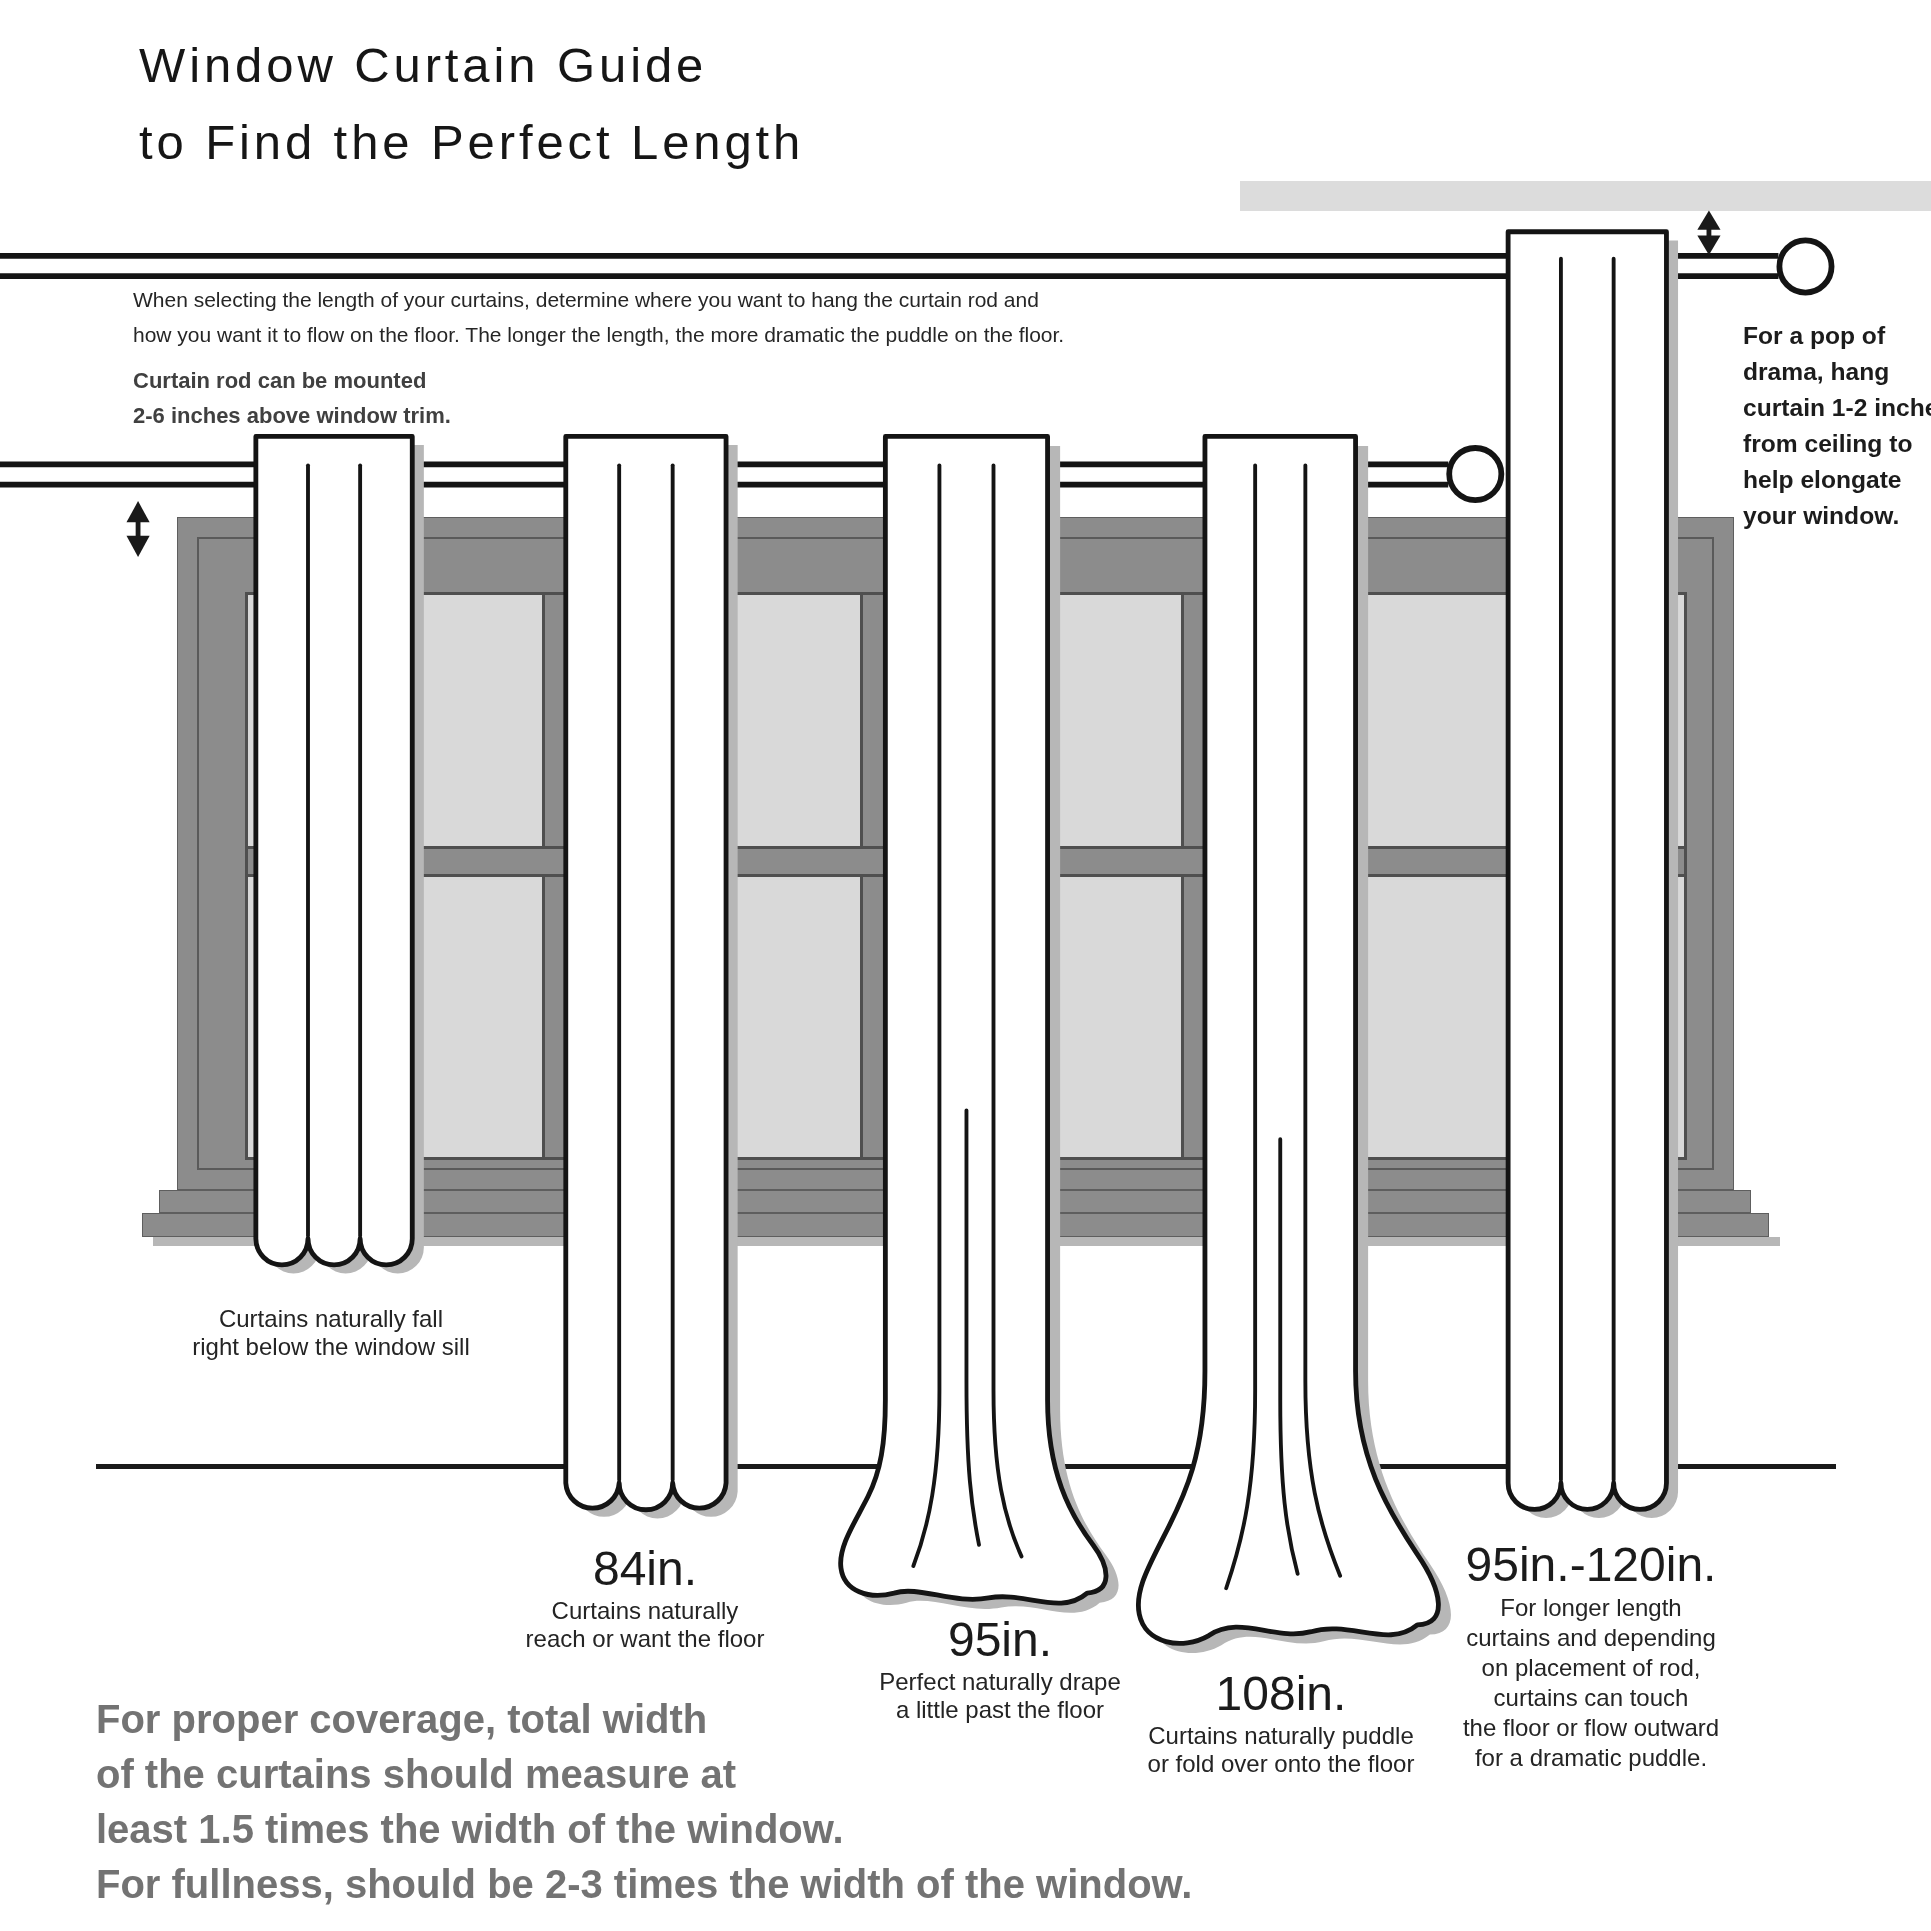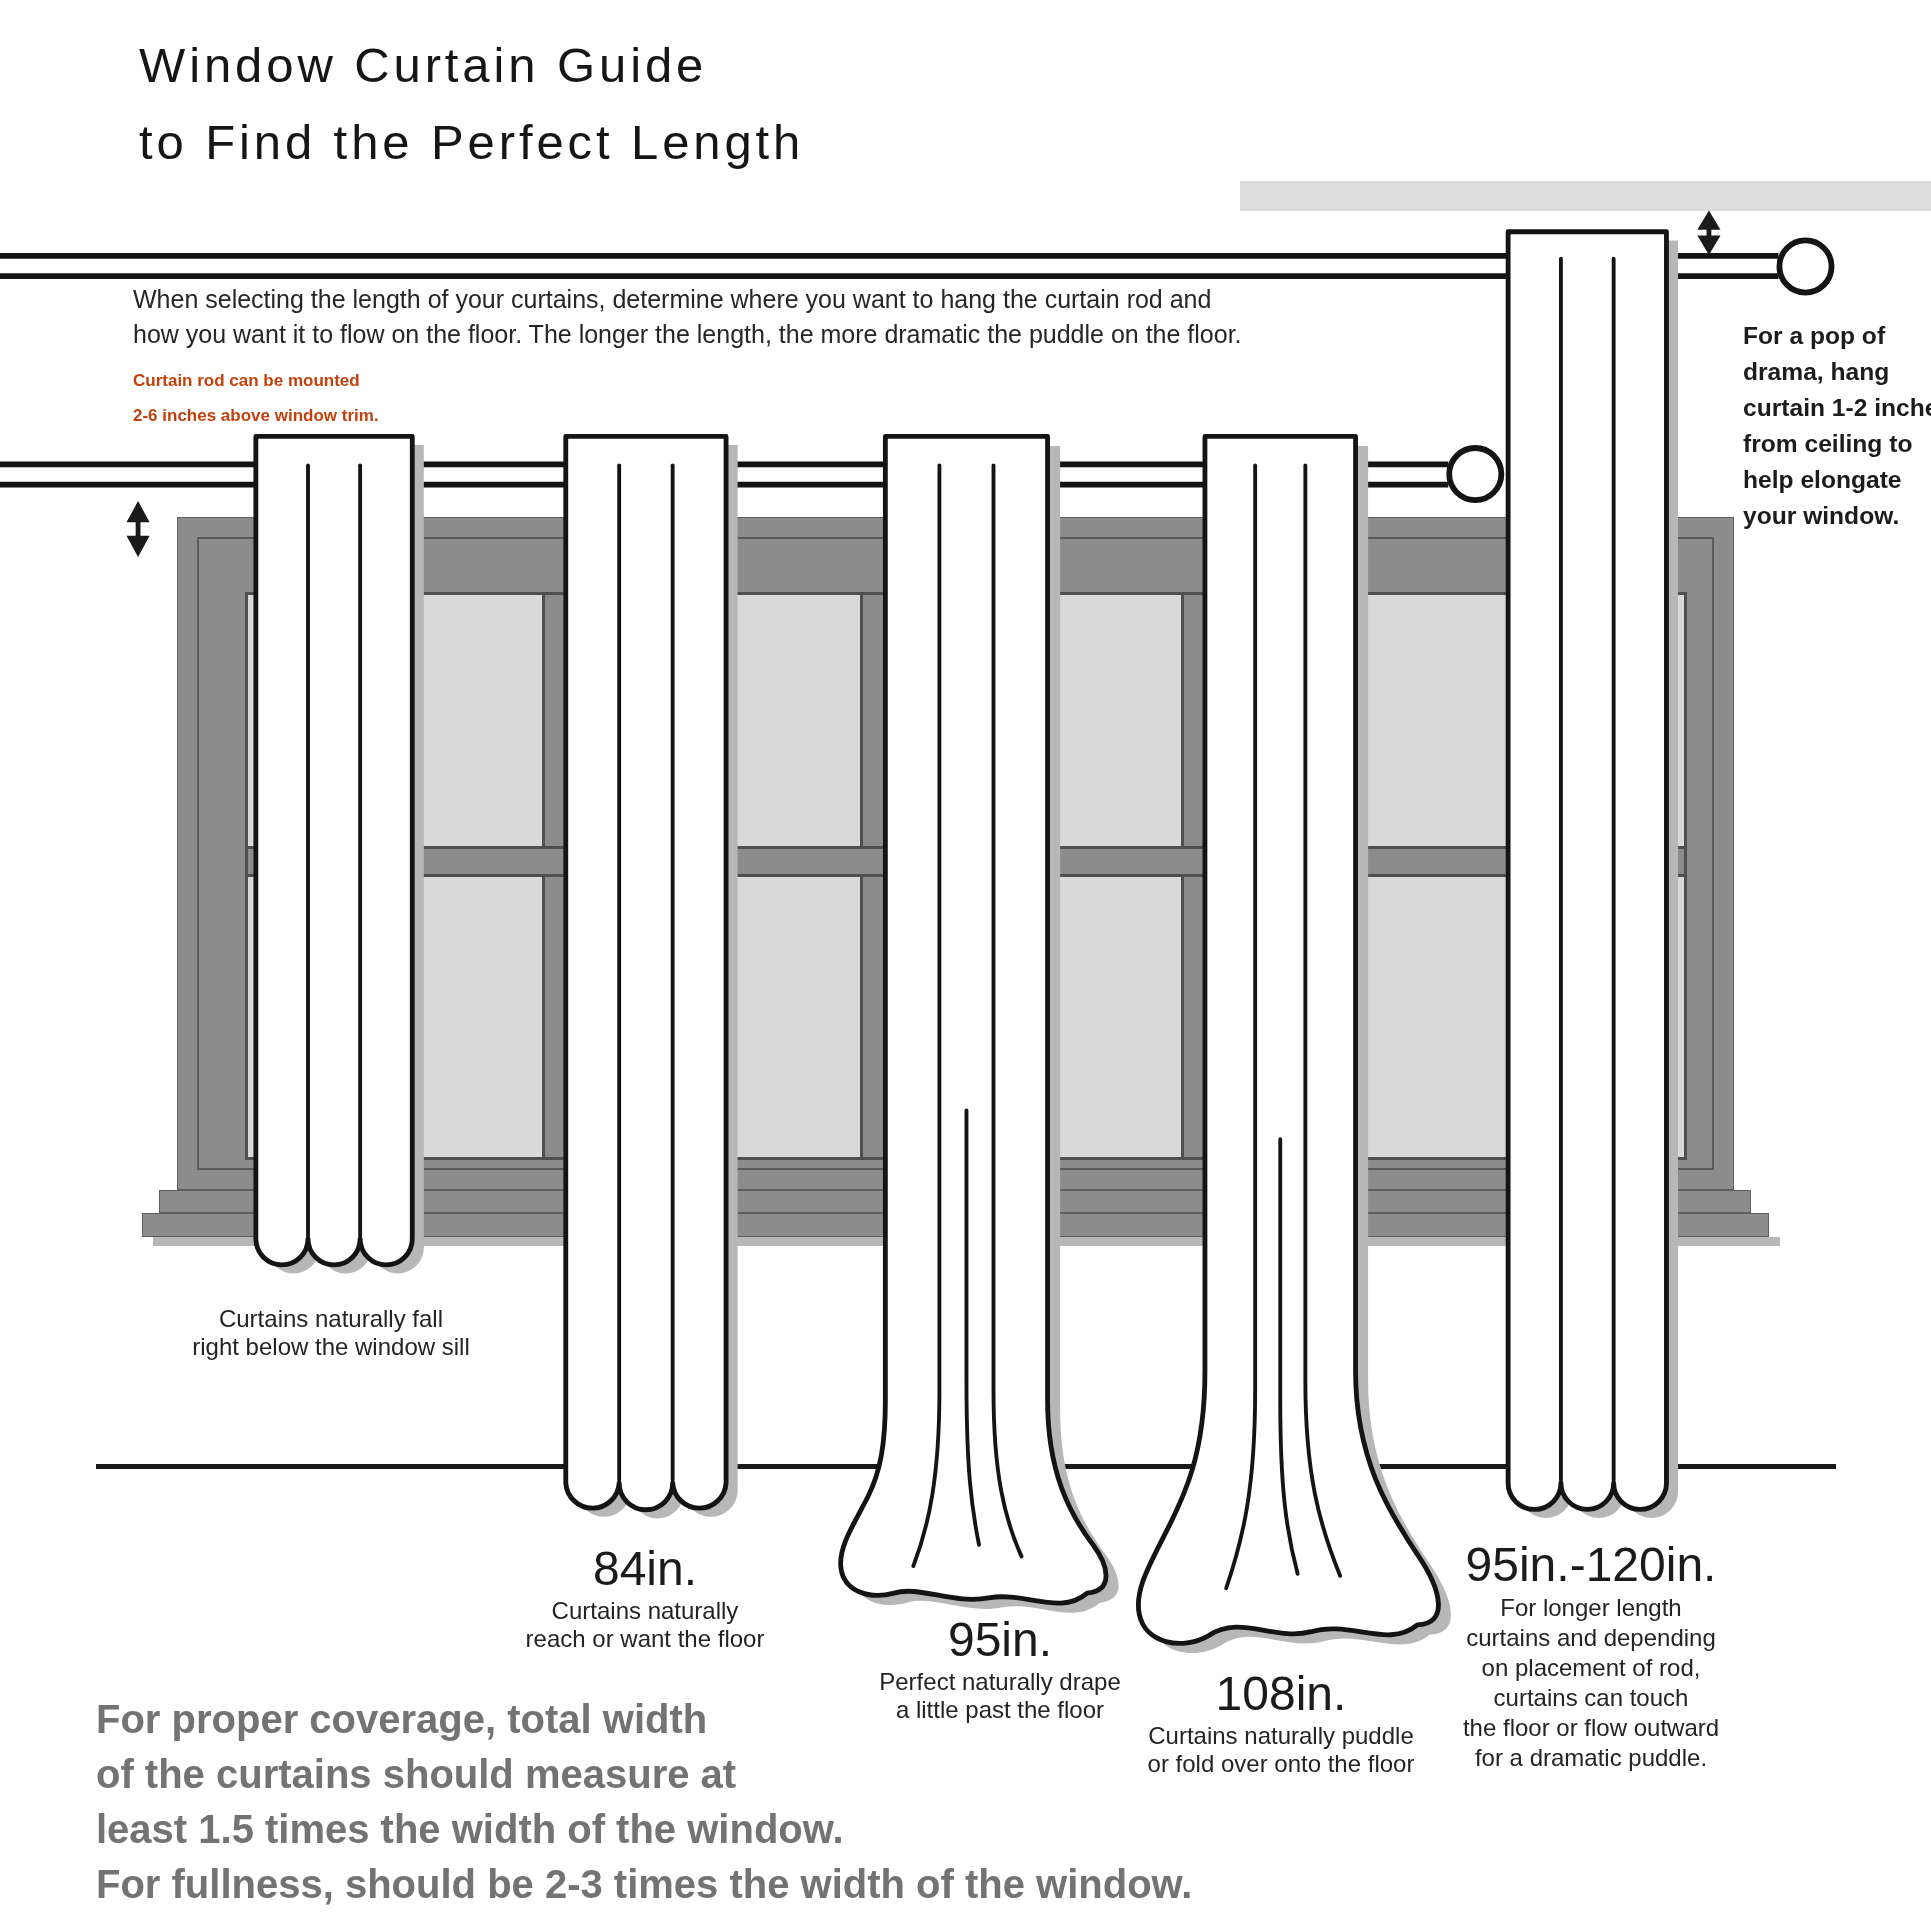--- a/index.html
+++ b/index.html
@@ -6,22 +6,22 @@
   *{box-sizing:border-box;}
   .canvas{
     position:relative;width:1931px;height:1931px;background:#ffffff;overflow:hidden;
     font-family:"Liberation Sans", sans-serif;color:#1a1a1a;
   }
   .abs{position:absolute;}
 
   .title{left:139px;top:27px;font-size:49px;line-height:77px;letter-spacing:3.9px;
          font-weight:400;color:#161616;white-space:nowrap;}
 
-  .intro{left:133px;top:282px;font-size:25px;line-height:35px;color:#262626;white-space:nowrap;}
-  .rod-note{left:133px;top:363px;font-size:17px;line-height:35px;font-weight:700;color:#c2410c;white-space:nowrap;}
+  .intro{left:133px;top:282px;font-size:21px;line-height:35px;color:#262626;white-space:nowrap;}
+  .rod-note{left:133px;top:363px;font-size:22px;line-height:35px;font-weight:700;color:#404040;white-space:nowrap;}
 
   .ceiling-band{left:1240px;top:181px;width:691px;height:30px;background:#dcdcdc;}
   .ceiling-note{left:1711px;top:318px;width:217px;font-size:24.6px;line-height:36px;
                 font-weight:700;color:#1c1c1c;margin-left:32px;}
 
   
   .win-frame{left:177px;top:517px;width:1557px;height:673px;background:#8c8c8c;border:1.9px solid #5e5e5e;}
   .win-step{position:absolute;left:19.3px;top:19.3px;right:19.3px;bottom:19.3px;border:2.9px solid #5a5a5a;}
   .win-pane{position:absolute;left:67px;top:74px;width:1442px;height:568px;background:#d9d9d9;border:3.9px solid #4f4f4f;}
   .mullion-h{position:absolute;left:0;right:0;top:251px;height:31px;background:#8c8c8c;

